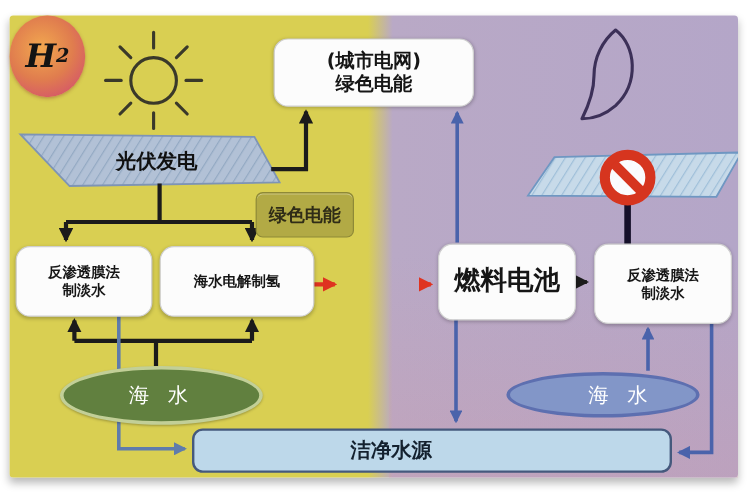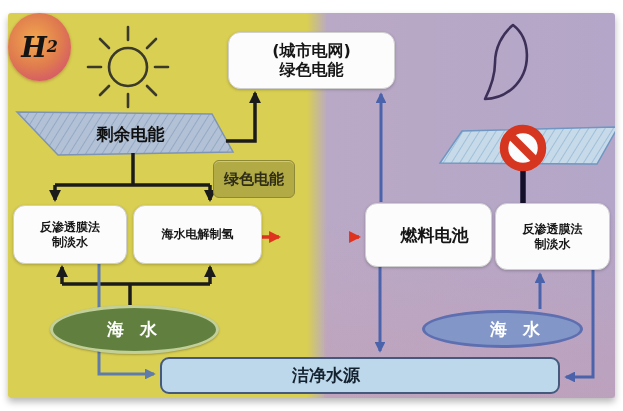--- a/index.html
+++ b/index.html
@@ -15,31 +15,31 @@
     box-shadow:0 1px 3px rgba(0,0,0,.22);font-weight:bold;color:#161616;
     font-size:12px;line-height:1.18;text-align:center;}
   .lbl{position:absolute;display:flex;align-items:center;justify-content:center;
     font-weight:bold;color:#161616;text-align:center;}
   #grid-box{left:220px;top:19px;width:165px;height:55px;font-size:16px;}
   #surplus-box{left:205px;top:147px;width:80px;height:36px;background:#b2aa45;
     border:1px solid #8e8937;border-radius:6px;box-shadow:inset 0 1px 0 rgba(255,255,255,.35);
     color:#2f2c17;font-size:15px;}
   #ro-left-box{left:5px;top:192px;width:112px;height:57px;}
   #electrolysis-box{left:125px;top:192px;width:127px;height:57px;}
-  #fuel-box{left:357px;top:190px;width:113px;height:62px;font-size:17px;padding-left:12px;}
+  #fuel-box{left:357px;top:190px;width:113px;height:62px;font-size:22px;}
   #ro-right-box{left:487px;top:190px;width:113px;height:65px;}
   #pv-label{left:60px;top:107px;width:125px;height:28px;font-size:17px;color:#101010;}
   #h2-node{left:280px;top:193px;width:63px;height:68px;border-radius:50%;
     background:radial-gradient(circle at 42% 40%,#f2a84f 0%,#e07d4e 48%,#d65b66 78%,#c94e6e 100%);
     box-shadow:0 1px 3px rgba(120,30,40,.35);display:flex;align-items:center;justify-content:center;
     color:#141414;font-family:"DejaVu Serif","Liberation Serif",serif;font-style:italic;
     font-weight:bold;font-size:27px;}
   #h2-node sub{font-size:16px;line-height:0;}
   .ellipse{position:absolute;display:flex;align-items:center;justify-content:center;
-    border-radius:50%;color:#ffffff;font-weight:bold;font-size:17px;letter-spacing:5px;}
+    border-radius:50%;color:#ffffff;font-weight:normal;font-size:17px;letter-spacing:5px;}
   #sea-left{left:42px;top:292px;width:163px;height:43px;background:#61803f;
     border:3px solid #c2cf97;box-shadow:0 1px 2px rgba(0,0,0,.25);}
   #sea-right{left:414px;top:297px;width:161px;height:38px;background:#8296c8;
     border:3px solid #5d6fb0;padding-left:30px;box-sizing:border-box;}
   #clean-box{left:152px;top:344px;width:400px;height:37px;background:#bdd8ea;
     border:2.5px solid #45597d;border-radius:9px;box-sizing:border-box;
     padding-right:68px;font-size:17px;color:#14212f;}
 </style>
 </head>
 <body>
@@ -115,21 +115,21 @@
     </g>
     <path d="M 91,250 L 91,361 L 146,361" stroke="#5f7cab" stroke-width="3" fill="none" marker-end="url(#mk-bluelight)"></path>
 
     <g>
       <circle cx="515" cy="135" r="19" fill="rgba(255,255,255,.92)" stroke="#d6351f" stroke-width="8.5"></circle>
       <line x1="503" y1="123" x2="527" y2="147" stroke="#d6351f" stroke-width="8"></line>
     </g>
   </svg>
 
   <div class="lbl" id="pv-label">
-    <span>剩余电能</span>
+    <span>光伏发电</span>
   </div>
 
   <div class="node" id="grid-box">
     <span>(城市电网)</span>
     <span>绿色电能</span>
   </div>
 
   <div class="lbl" id="surplus-box">
     <span>绿色电能</span>
   </div>

